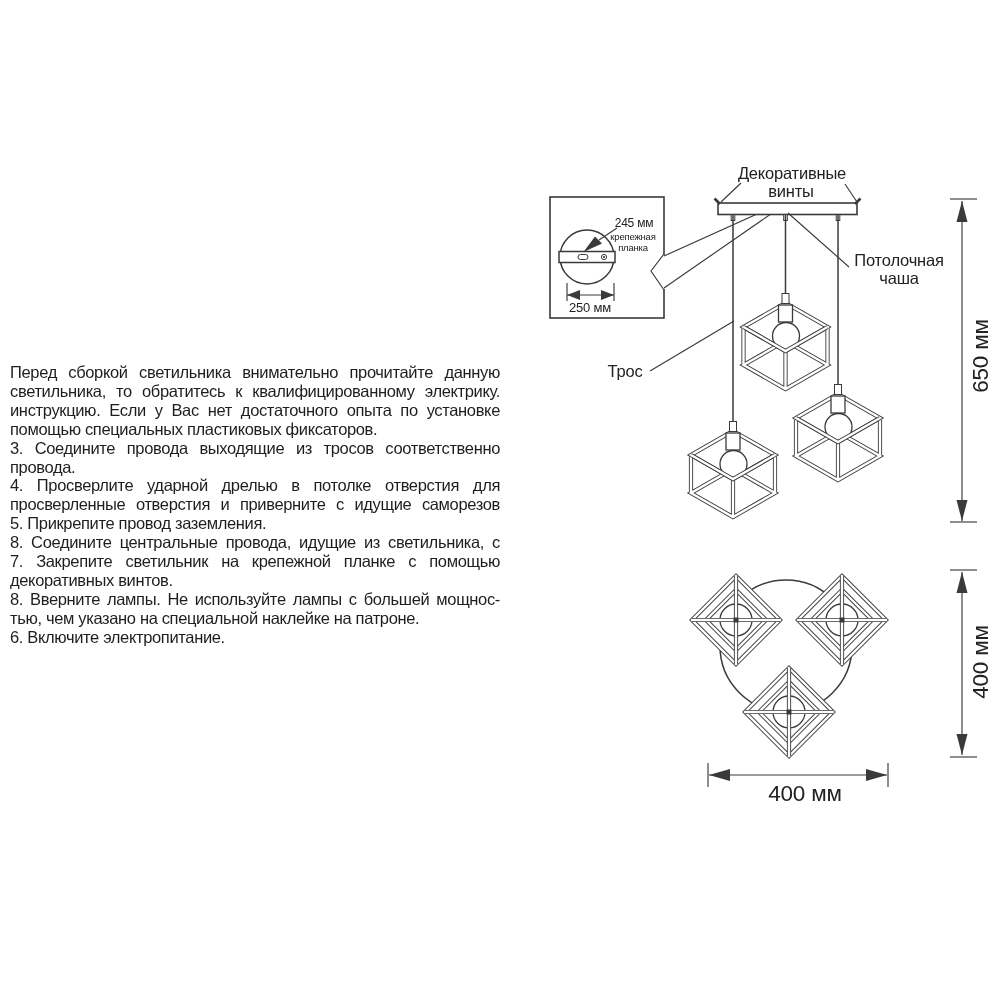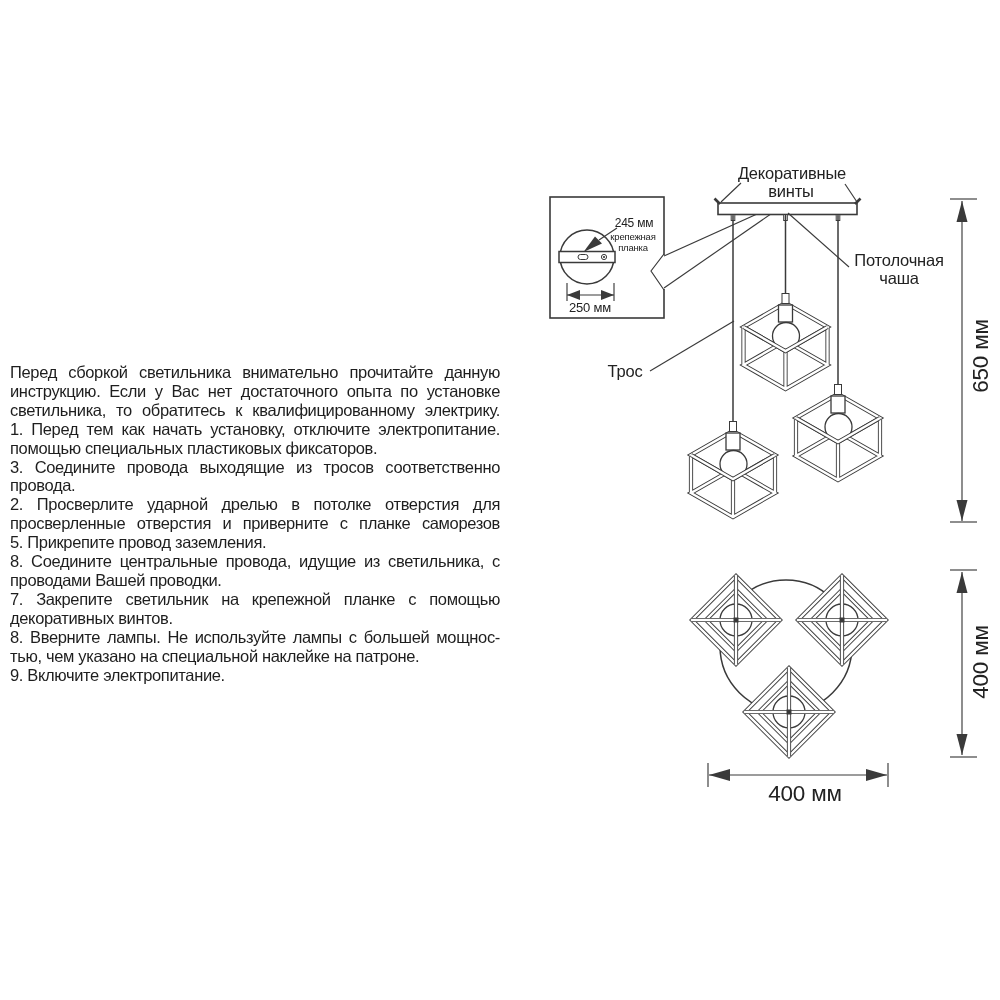--- a/index.html
+++ b/index.html
@@ -37,36 +37,34 @@
   .ins-small{font-size:9.5px;}
   .ins-med{font-size:13px;}
 </style>
 </head>
 <body>
 
 <div id="screen">
 
   <div class="instructions">
       <div class="line fill">Перед сборкой светильника внимательно прочитайте данную</div>
+      <div class="line fill">светильника, то обратитесь к квалифицированному электрику.</div>
       <div class="line fill">инструкцию. Если у Вас нет достаточного опыта по установке</div>
-      <div class="line fill">светильника, то обратитесь к квалифицированному электрику.</div>
-      <div class="line fill">1. Перед тем как начать установку, отключите электропитание.</div>
       <div class="line">помощью специальных пластиковых фиксаторов.</div>
       <div class="line fill">3. Соедините провода выходящие из тросов соответственно</div>
       <div class="line">провода.</div>
-      <div class="line fill">2. Просверлите ударной дрелью в потолке отверстия для</div>
-      <div class="line fill">просверленные отверстия и приверните с планке саморезов</div>
+      <div class="line fill">4. Просверлите ударной дрелью в потолке отверстия для</div>
+      <div class="line fill">просверленные отверстия и приверните с идущие саморезов</div>
       <div class="line">5. Прикрепите провод заземления.</div>
       <div class="line fill">8. Соедините центральные провода, идущие из светильника, с</div>
-      <div class="line">проводами Вашей проводки.</div>
       <div class="line fill">7. Закрепите светильник на крепежной планке с помощью</div>
       <div class="line">декоративных винтов.</div>
       <div class="line fill">8. Вверните лампы. Не используйте лампы с большей мощнос-</div>
       <div class="line">тью, чем указано на специальной наклейке на патроне.</div>
-      <div class="line">9. Включите электропитание.</div>
+      <div class="line">6. Включите электропитание.</div>
     </div>
 
   <svg id="diagram" width="1000" height="1000" viewBox="0 0 1000 1000">
     <defs>
 
       <g id="cube">
         <path class="eo" d="M0,0 L42,24 L0,48 L-42,24 Z M0,38 L42,62 L0,86 L-42,62 Z M0,0 L0,38 M42,24 L42,62 M-42,24 L-42,62 M0,48 L0,86"></path>
         <path class="ei" d="M0,0 L42,24 L0,48 L-42,24 Z M0,38 L42,62 L0,86 L-42,62 Z M0,0 L0,38 M42,24 L42,62 M-42,24 L-42,62 M0,48 L0,86"></path>
         <rect class="slot" x="-3.5" y="-9.5" width="7" height="10"></rect>
         <rect class="part" x="-7" y="2" width="14" height="17"></rect>

